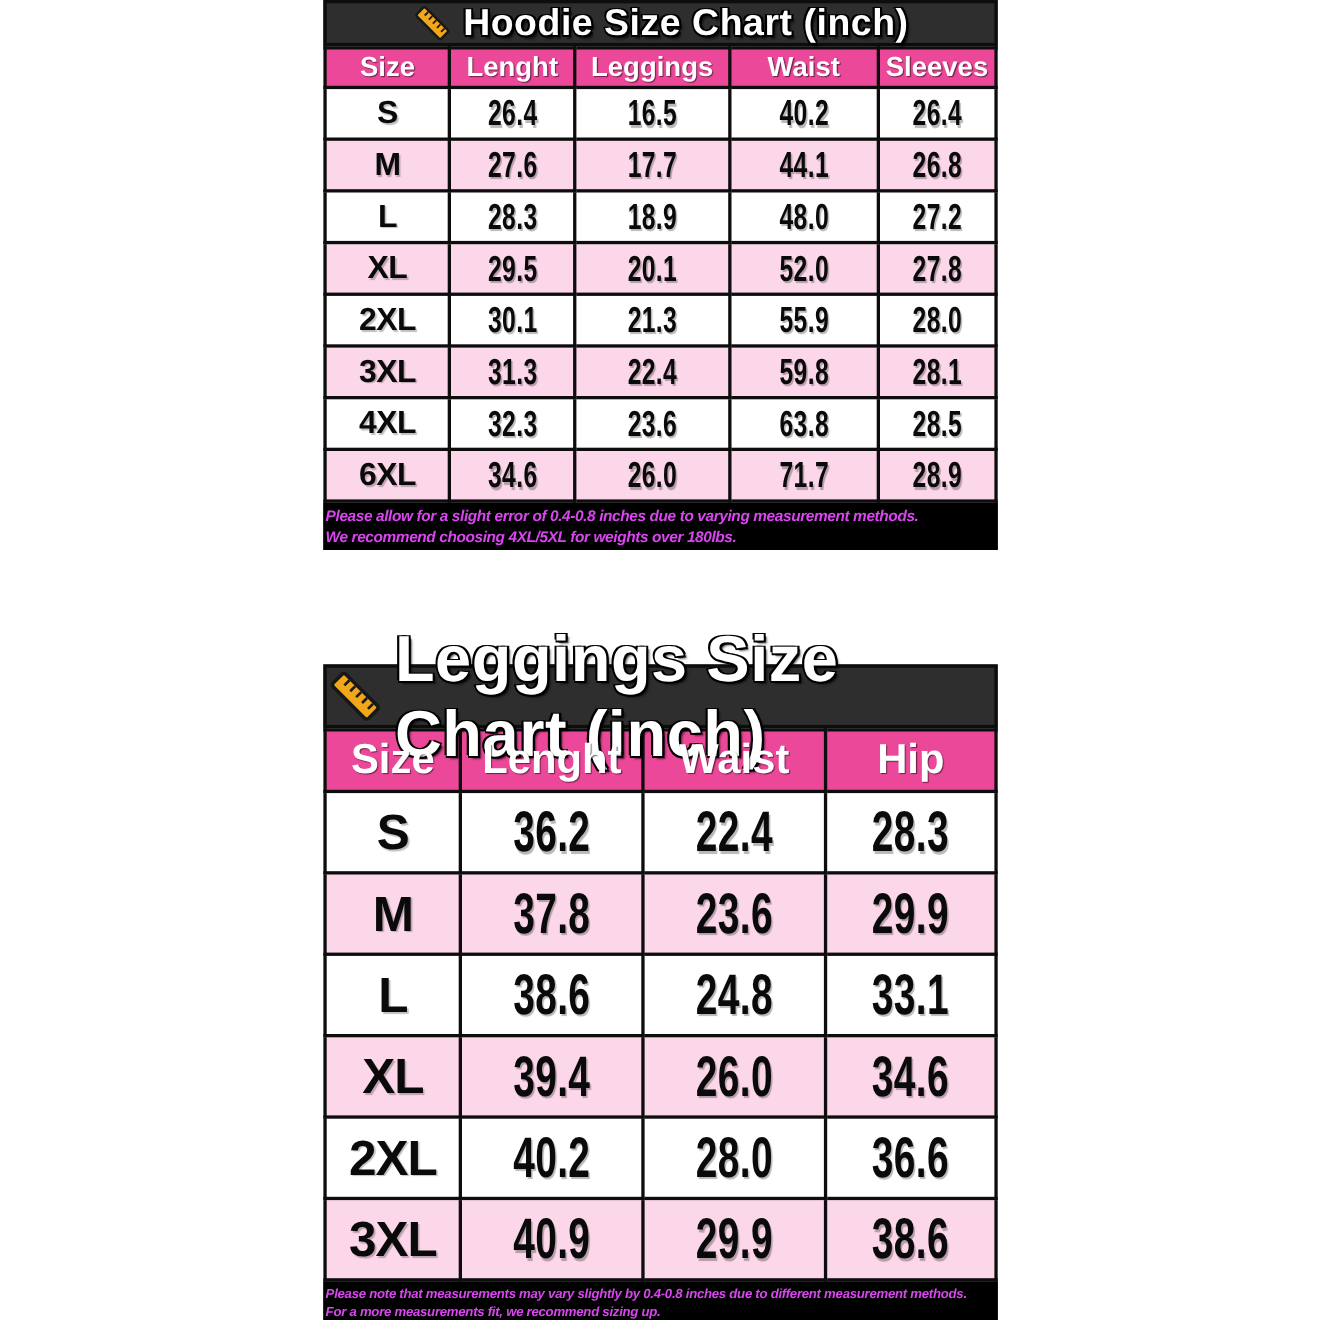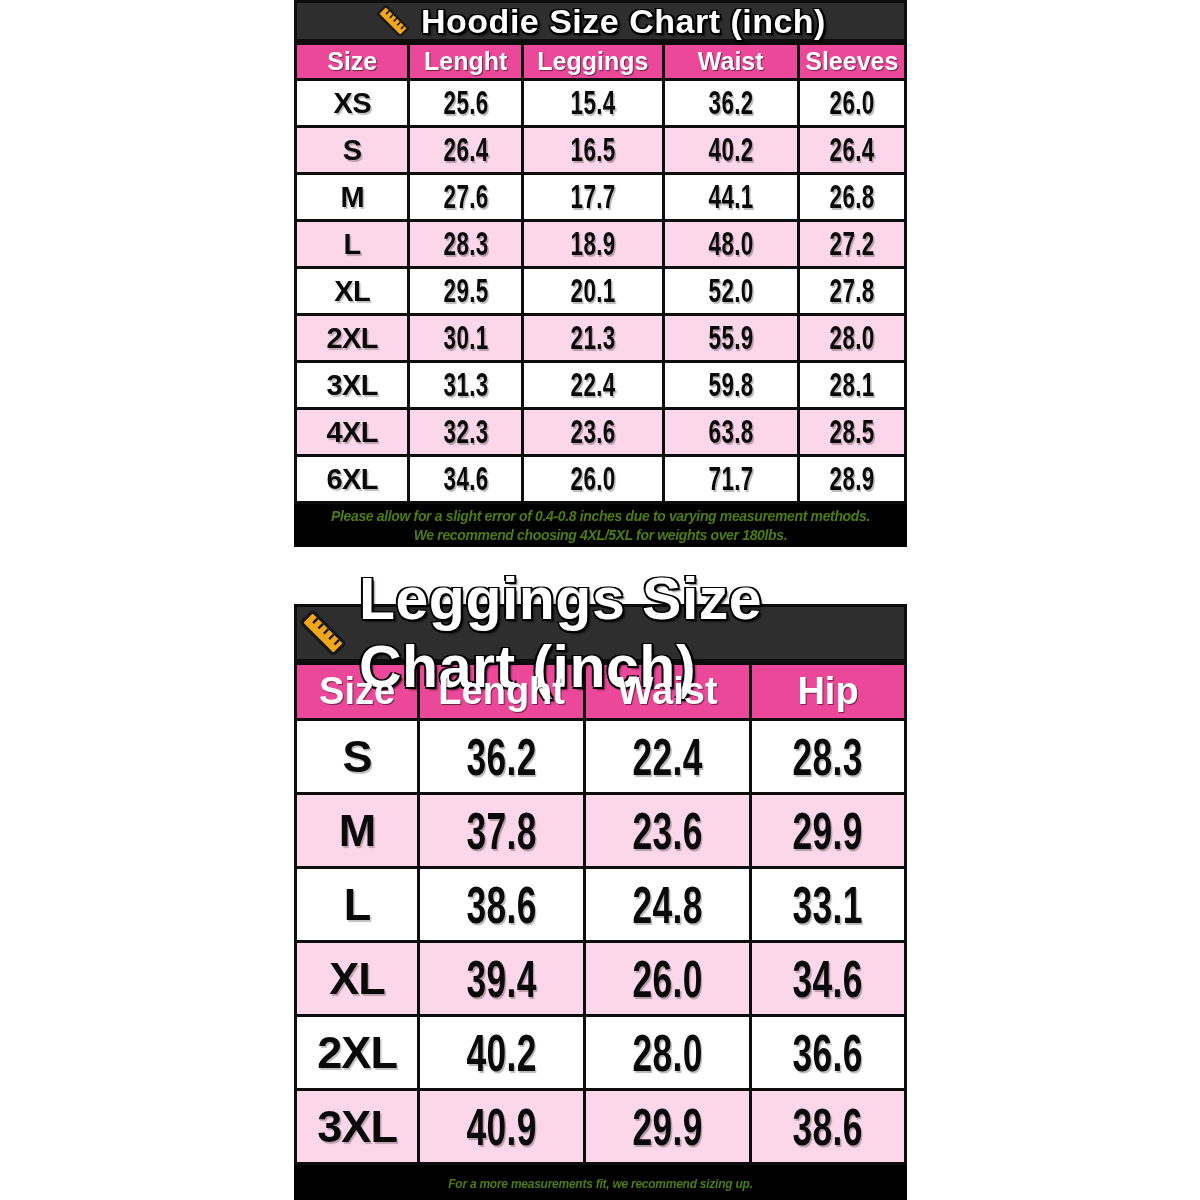--- a/index.html
+++ b/index.html
@@ -83,23 +83,23 @@
   #hoodie-chart   col.c5 { width: 17.6%; }
   #leggings-chart col.c1 { width: 20.2%; }
   #leggings-chart col.c2 { width: 27.2%; }
   #leggings-chart col.c3 { width: 27.2%; }
   #leggings-chart col.c4 { width: 25.4%; }
 
   
   .footnote {
     background: #000000;
     border: 2px solid #000000;
-    color: #4d7c0f;
+    color: #d946ef;
     font-style: italic; font-weight: bold;
-    text-align: center;
+    text-align: left;
     display: flex; flex-direction: column; justify-content: center;
     white-space: nowrap;
   }
   #hoodie-chart .footnote { height: 43px; font-size: 14px; letter-spacing: -0.35px; line-height: 19px; }
   #leggings-chart .footnote { height: 38px; font-size: 12px; letter-spacing: -0.25px; line-height: 16px; }
 </style>
 </head>
 <body>
 
 <section class="chart" id="hoodie-chart">
@@ -129,27 +129,20 @@
         <tr>
           <th>Size</th>
           <th>Lenght</th>
           <th>Leggings</th>
           <th>Waist</th>
           <th>Sleeves</th>
         </tr>
       </thead>
     <tbody>
         <tr>
-          <th>XS</th>
-          <td><span class="num">25.6</span></td>
-          <td><span class="num">15.4</span></td>
-          <td><span class="num">36.2</span></td>
-          <td><span class="num">26.0</span></td>
-        </tr>
-        <tr>
           <th>S</th>
           <td><span class="num">26.4</span></td>
           <td><span class="num">16.5</span></td>
           <td><span class="num">40.2</span></td>
           <td><span class="num">26.4</span></td>
         </tr>
         <tr>
           <th>M</th>
           <td><span class="num">27.6</span></td>
           <td><span class="num">17.7</span></td>
@@ -271,15 +264,16 @@
         <tr>
           <th>3XL</th>
           <td><span class="num">40.9</span></td>
           <td><span class="num">29.9</span></td>
           <td><span class="num">38.6</span></td>
         </tr>
       </tbody>
   </table>
 
   <div class="footnote">
+    <div>Please note that measurements may vary slightly by 0.4-0.8 inches due to different measurement methods.</div>
     <div>For a more measurements fit, we recommend sizing up.</div>
   </div>
 </section>
 
 </body></html>

